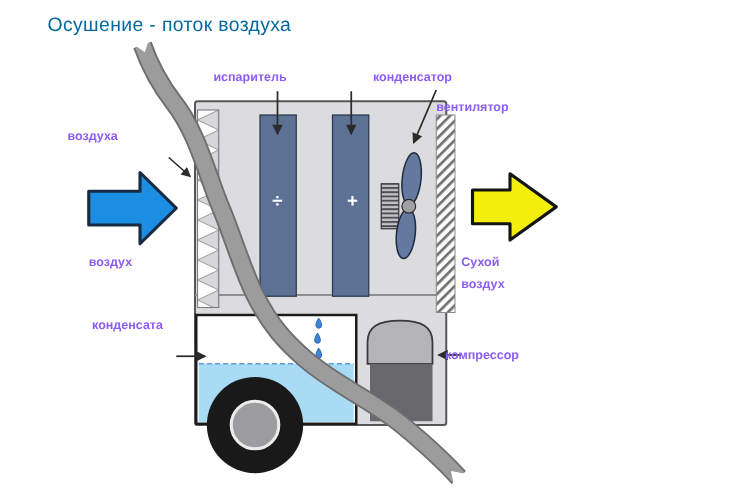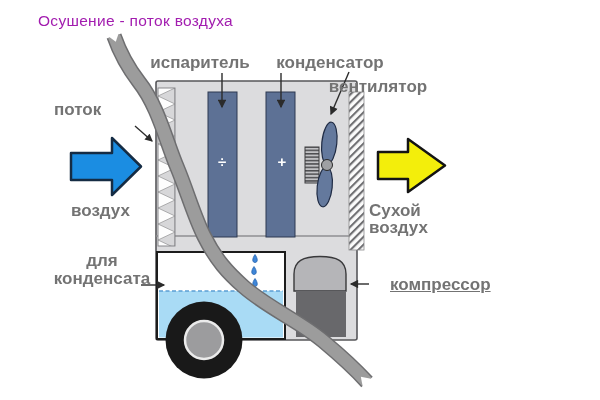--- a/index.html
+++ b/index.html
@@ -1,19 +1,19 @@
 <!DOCTYPE html>
 <html><head>
 <meta charset="utf-8">
 <style>
   html,body{margin:0;padding:0;background:#fff;}
   .stage{position:relative;width:600px;height:400px;background:#ffffff;overflow:hidden;
          font-family:"Liberation Sans",sans-serif;}
-  .title{position:absolute;left:38px;top:12px;font-size:15.5px;color:#a21caf;letter-spacing:.3px;}
-  .lbl{position:absolute;font-weight:bold;font-size:17px;color:#737373;line-height:16.5px;white-space:nowrap;}
+  .title{position:absolute;left:38px;top:12px;font-size:15.5px;color:#0369a1;letter-spacing:.3px;}
+  .lbl{position:absolute;font-weight:bold;font-size:10px;color:#8b5cf6;line-height:16.5px;white-space:nowrap;}
   .ctr{transform:translateX(-50%);text-align:center;}
   .sym{position:absolute;color:#ffffff;font-weight:bold;font-size:15px;transform:translate(-50%,-50%);line-height:1;}
   svg{position:absolute;left:0;top:0;}
 </style>
 </head>
 <body>
 
 <div class="stage">
 
   <div class="title">Осушение - поток воздуха</div>
@@ -90,35 +90,34 @@
       <polygon points="104.9,33.7 120.1,28.9 115.8,41.7" fill="#ffffff"></polygon>
       <polygon points="363.6,390.9 374.9,379.6 360.8,376.8" fill="#ffffff"></polygon>
     </g>
   </svg>
 
   <div class="lbl ctr" style="left:200px;top:55px;">испаритель</div>
   <div class="lbl ctr" style="left:286px;top:55px;margin-left:44px;">конденсатор</div>
   <div class="lbl ctr" style="left:378px;top:55px;margin-top:24px;">вентилятор</div>
 
   <div class="lbl" style="left:54px;top:102px;">
-    <div>поток</div>
+    <div>воздуха</div>
   </div>
 
   <div class="lbl" style="left:71px;top:203px;">
     <div>воздух</div>
   </div>
 
   <div class="lbl" style="left:369px;top:203px;">
     <div>Сухой</div>
     <div>воздух</div>
   </div>
 
   <div class="lbl ctr" style="left:102px;top:252px;line-height:18px;">
-    <div>для</div>
     <div>конденсата</div>
   </div>
 
-  <div class="lbl" style="left:390px;top:277px;text-decoration:underline;">компрессор</div>
+  <div class="lbl" style="left:356px;top:277px;">компрессор</div>
 
   <div class="sym" style="left:222px;top:161px;">÷</div>
   <div class="sym" style="left:282px;top:161px;">+</div>
 
 </div>
 
 </body></html>

